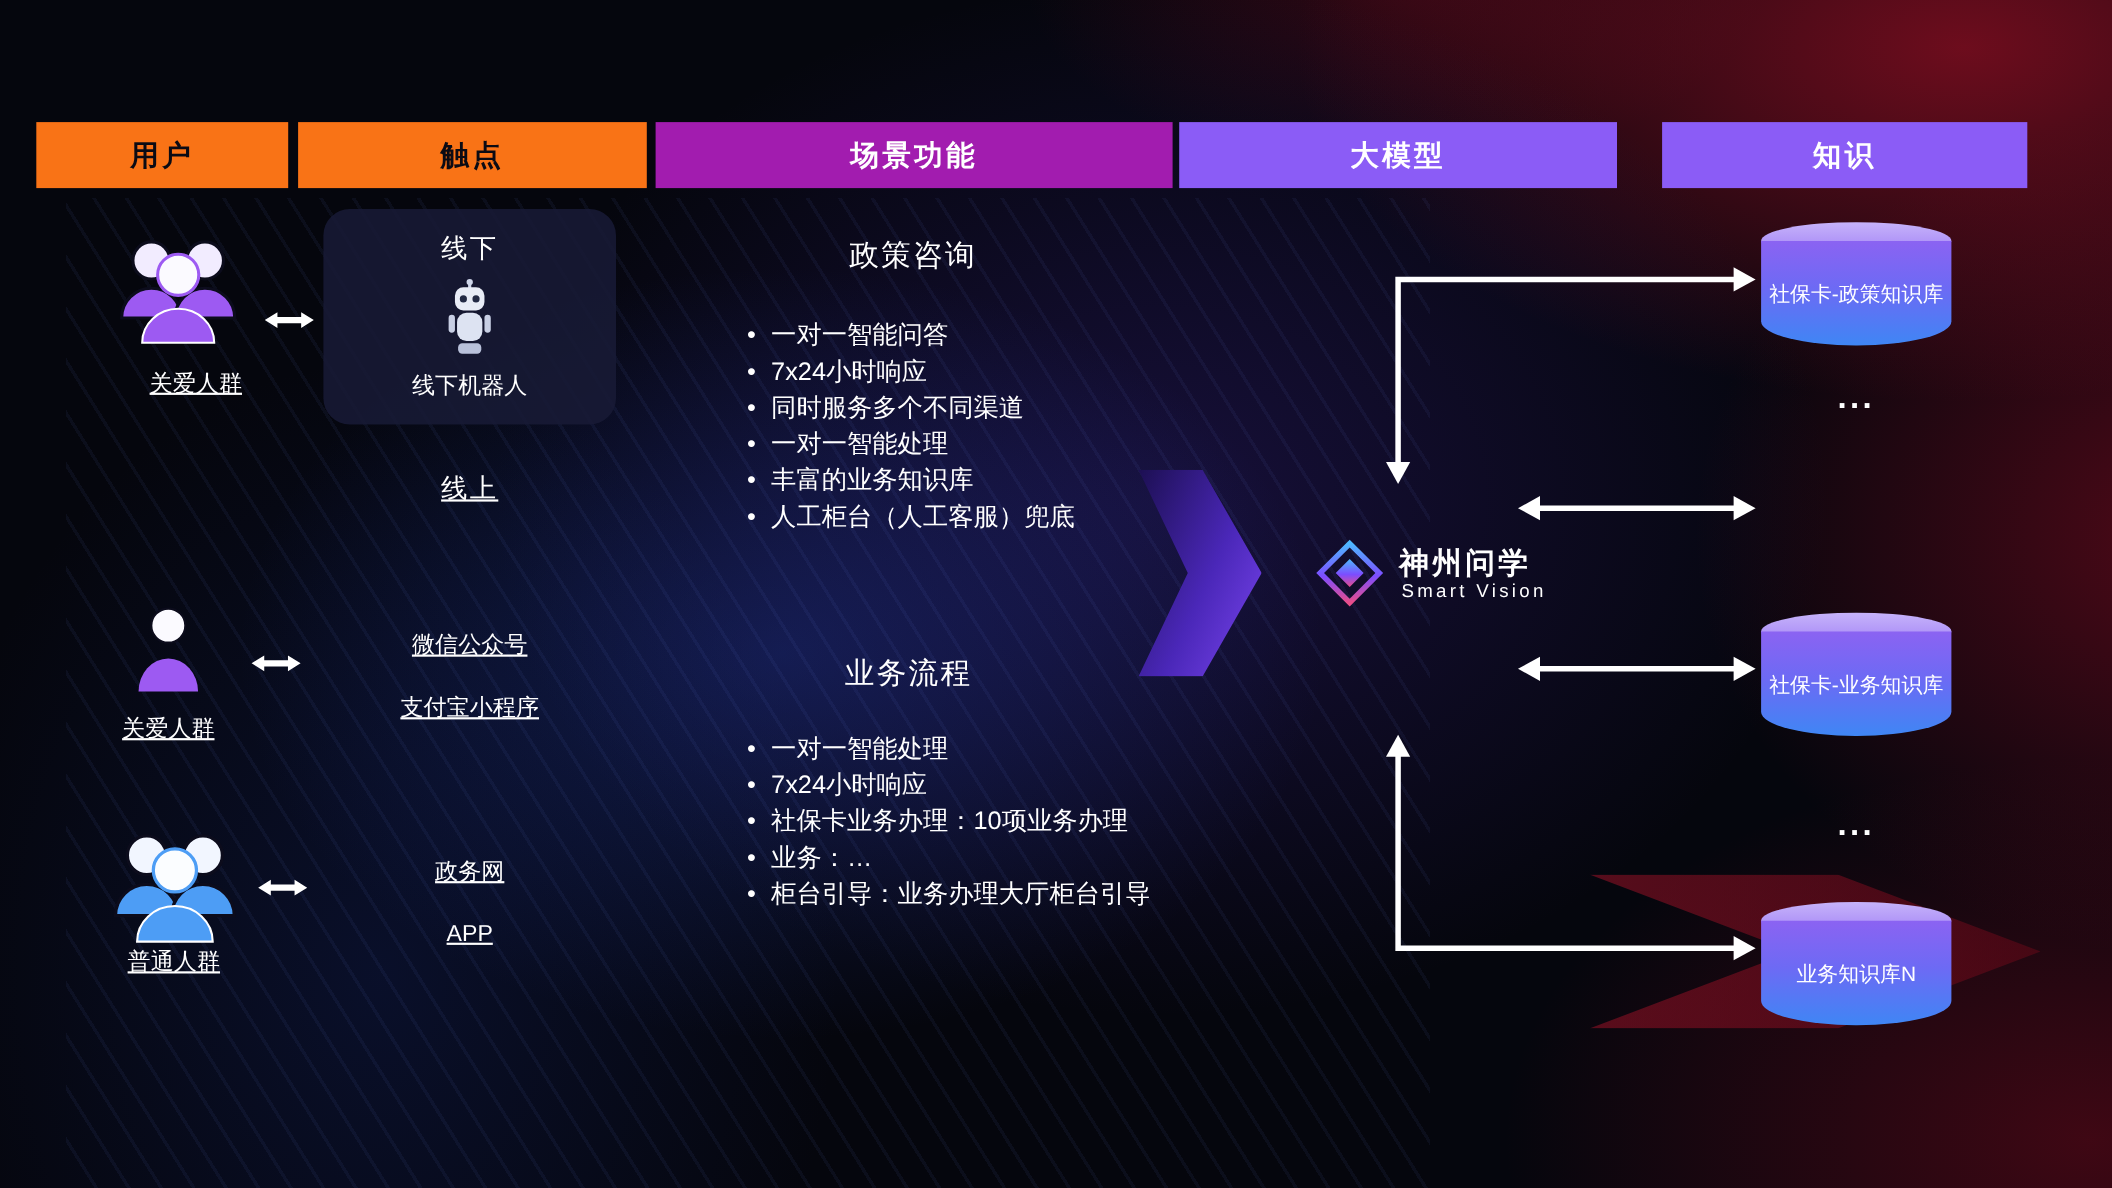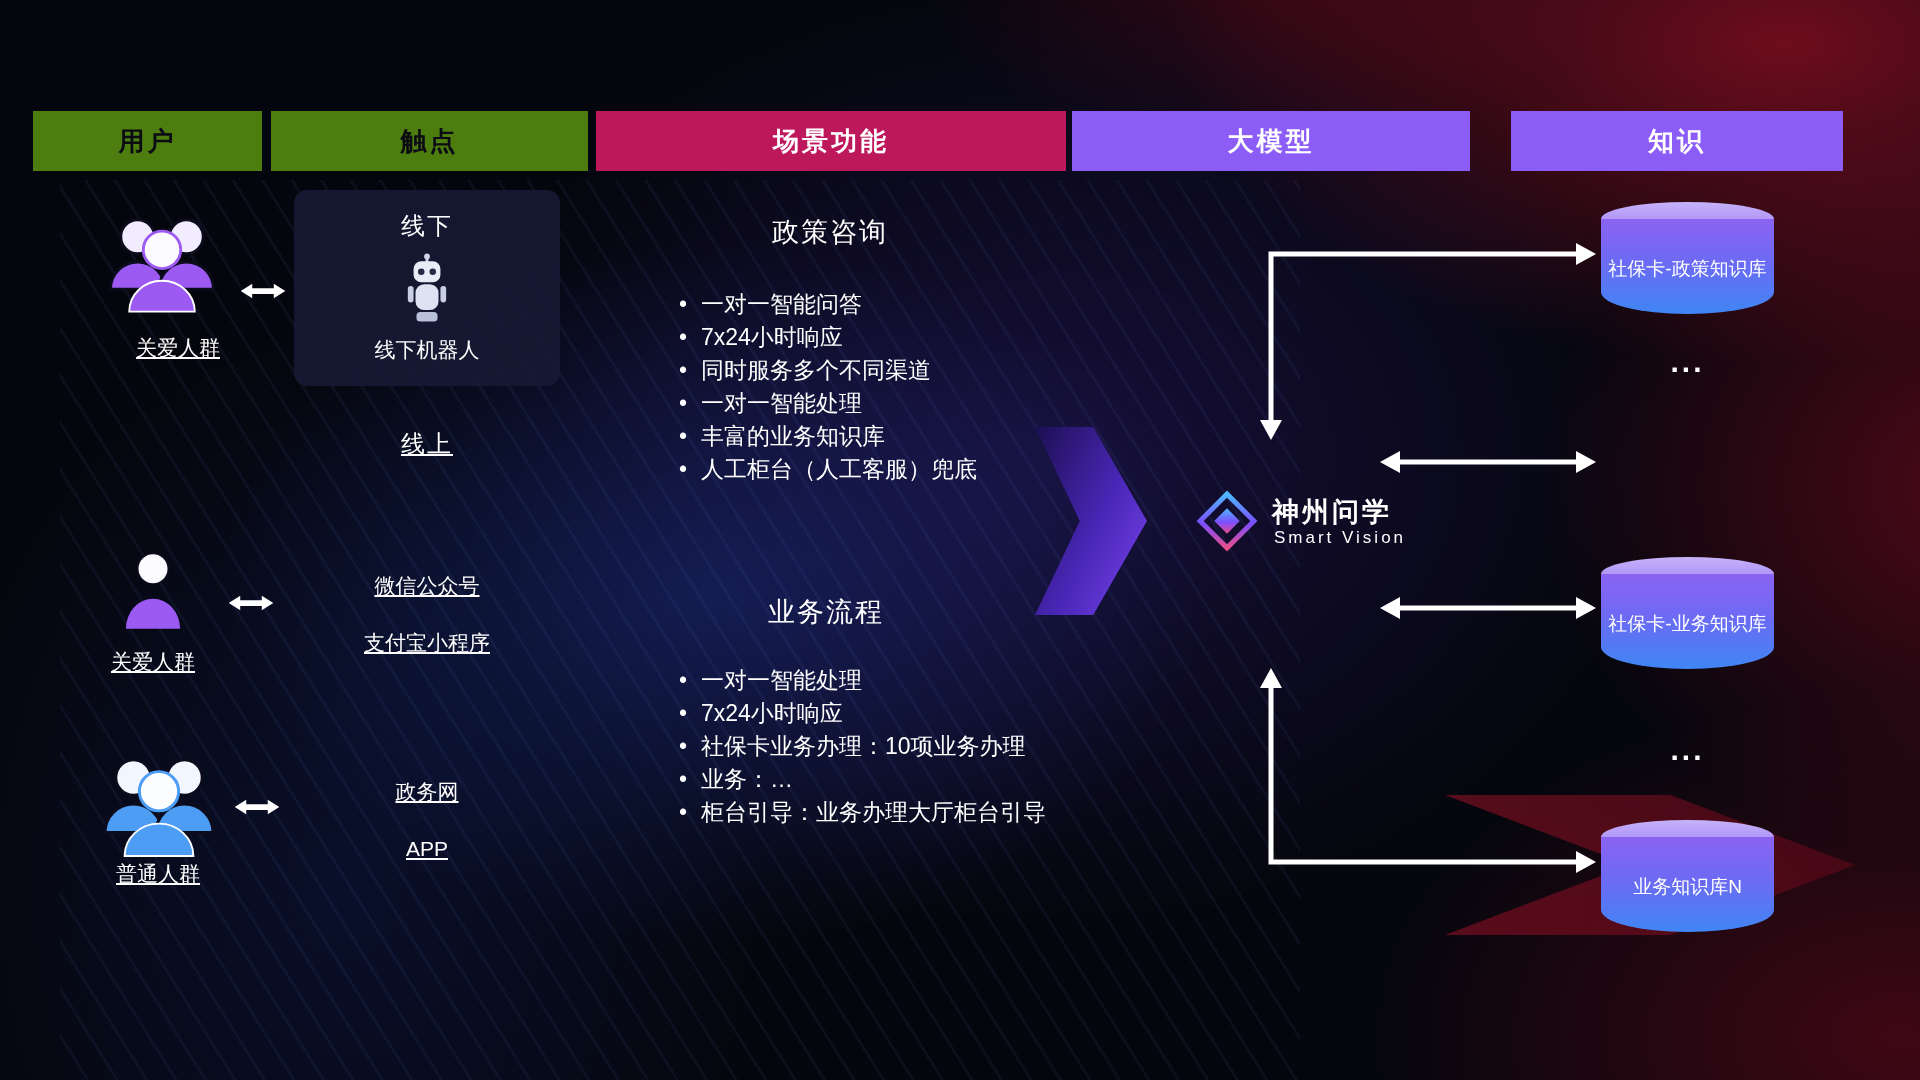--- a/index.html
+++ b/index.html
@@ -20,29 +20,29 @@
     radial-gradient(640px 860px at 18% 82%, rgba(22,42,125,.26), transparent 65%);}
   .bg-streaks{position:absolute;left:60px;top:180px;width:1240px;height:900px;pointer-events:none;
     background:repeating-linear-gradient(58deg, transparent 0 22px, rgba(115,145,255,.07) 22px 25px);
     opacity:.85;}
   .red-chevron{position:absolute;left:1445px;top:795px;width:410px;height:140px;pointer-events:none;
     background:linear-gradient(100deg, rgba(205,22,48,.75), rgba(110,8,24,.85));
     clip-path:polygon(0 0,55% 0,100% 50%,55% 100%,0 100%,45% 50%);opacity:.55;}
   
   .hdr{position:absolute;top:111px;height:60px;display:flex;align-items:center;justify-content:center;
     font-size:26px;font-weight:bold;letter-spacing:3px;}
-  .hdr-white{background:#4d7c0f;color:#0b0b14;font-family:Liberation Serif, serif;}
-  .hdr-blue{background:#be185d;color:#fff;}
+  .hdr-white{background:#f97316;color:#0b0b14;font-family:Liberation Serif, serif;}
+  .hdr-blue{background:#a21caf;color:#fff;}
   .hdr-purple{background:#8b5cf6;color:#fff;}
   
   .lbl{position:absolute;text-align:center;font-size:21px;color:#fff;text-decoration:underline;}
   .col-title{position:absolute;text-align:center;font-size:27px;letter-spacing:2px;color:#fff;}
   
   .offline-card{position:absolute;left:294px;top:190px;width:266px;height:196px;
-    background:rgba(24,26,54,.88);border-radius:13px;
+    background:rgba(24,26,54,.88);border-radius:24px;
     display:flex;flex-direction:column;align-items:center;justify-content:space-between;
     padding:20px 0 22px 0;box-sizing:border-box;}
   .offline-title{font-size:24px;letter-spacing:2px;}
   .offline-robot-label{font-size:21px;}
   
   .bullets{position:absolute;margin:0;padding:0;list-style:none;width:430px;}
   .bullets li{position:relative;padding-left:24px;font-size:23px;line-height:33px;white-space:nowrap;}
   .bullets li::before{content:"•";position:absolute;left:2px;top:0;}
   
   .big-arrow{position:absolute;left:1035px;top:427px;width:112px;height:188px;

